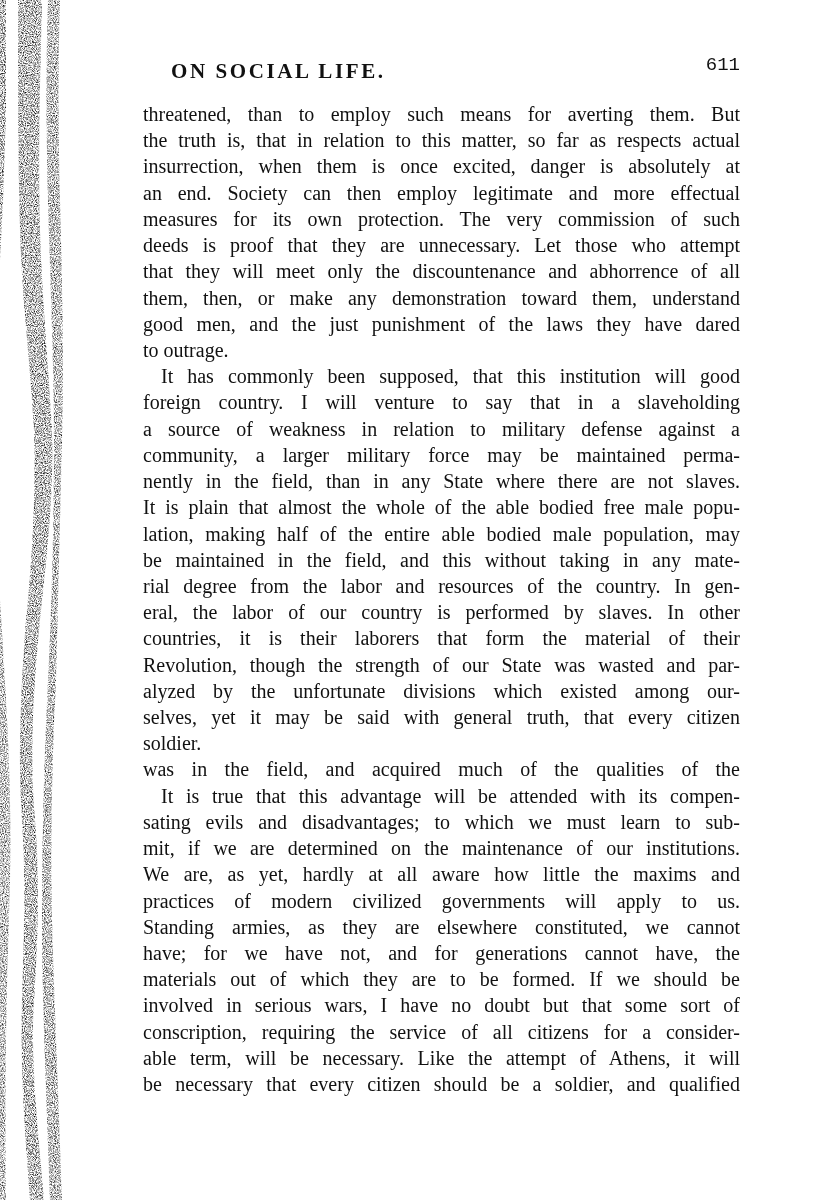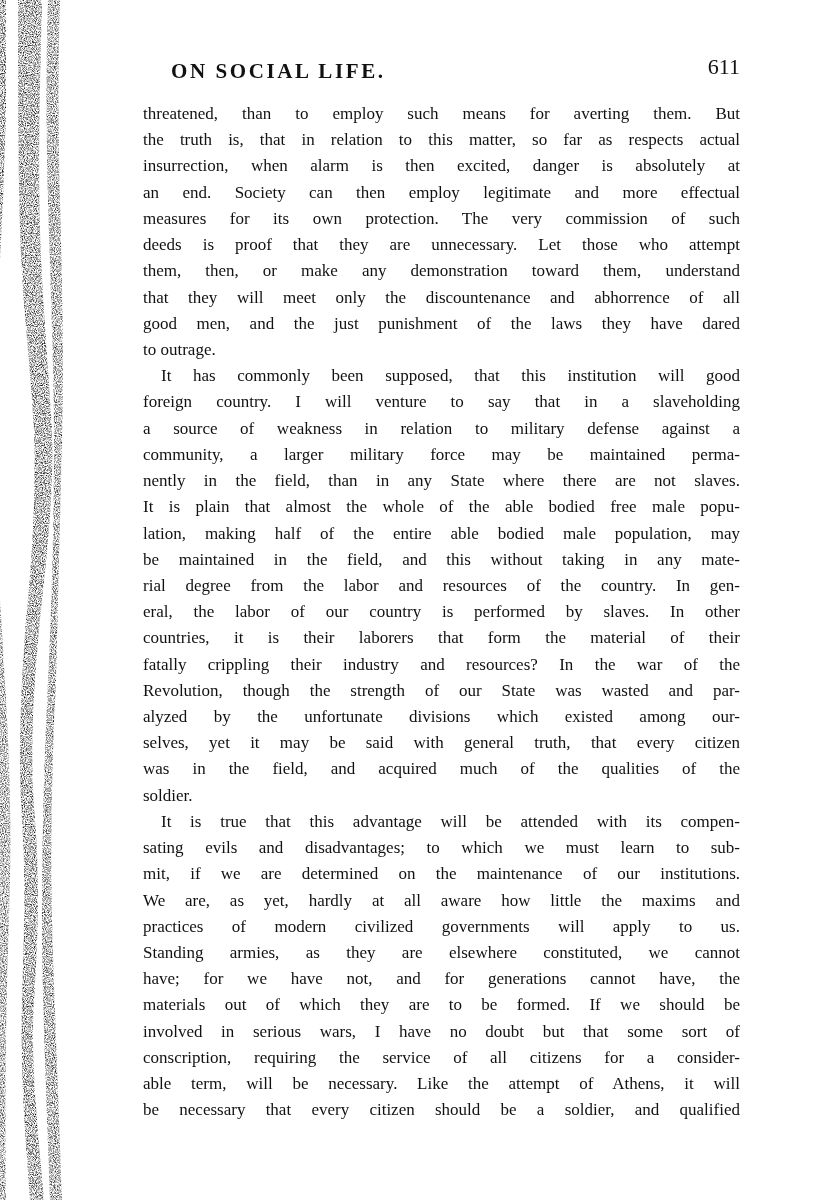--- a/index.html
+++ b/index.html
@@ -12,27 +12,27 @@
   }
   .running-head {
     position: absolute; top: 56px; left: 143px; width: 597px; height: 26px;
   }
   .running-title {
     position: absolute; left: 0; right: 0; text-align: left;
     font-size: 21px; letter-spacing: 2.6px; font-weight: bold; top: 3px;
     padding-left: 28px;
   }
   .page-number {
-    position: absolute; right: 0; top: -2px; font-size: 22px;
+    position: absolute; right: 0; top: -2px; font-size: 19px; font-family: Liberation Mono, monospace;
   }
   .text-block {
     position: absolute; left: 143px; top: 101px; width: 597px;
   }
   .line {
-    height: 26.23px; line-height: 26.23px; font-size: 17px;
+    height: 26.23px; line-height: 26.23px; font-size: 20px;
     white-space: nowrap; text-align: justify; text-align-last: justify;
     overflow: hidden;
   }
   .line.last { text-align-last: left; }
   .line.indent { padding-left: 18px; }
 </style>
 </head>
 <body>
 
 <svg class="binding" viewBox="0 0 70 1200" preserveAspectRatio="none">
@@ -53,47 +53,46 @@
 
 <div class="running-head">
   <div class="running-title">ON SOCIAL LIFE.</div>
   <div class="page-number">611</div>
 </div>
 
 <div class="text-block" id="text-block">
     <div>
       <div class="line">threatened, than to employ such means for averting them.  But</div>
       <div class="line">the truth is, that in relation to this matter, so far as respects actual</div>
-      <div class="line">insurrection, when alarm is then excited, danger is absolutely at</div>
+      <div class="line">insurrection, when them is once excited, danger is absolutely at</div>
       <div class="line">an end.  Society can then employ legitimate and more effectual</div>
       <div class="line">measures for its own protection.  The very commission of such</div>
       <div class="line">deeds is proof that they are unnecessary.  Let those who attempt</div>
+      <div class="line">that they will meet only the discountenance and abhorrence of all</div>
       <div class="line">them, then, or make any demonstration toward them, understand</div>
-      <div class="line">that they will meet only the discountenance and abhorrence of all</div>
       <div class="line">good men, and the just punishment of the laws they have dared</div>
       <div class="line last">to outrage.</div>
     </div>
     <div>
       <div class="line indent">It has commonly been supposed, that this institution will good</div>
       <div class="line">foreign country.  I will venture to say that in a slaveholding</div>
       <div class="line">a source of weakness in relation to military defense against a</div>
       <div class="line">community, a larger military force may be maintained perma-</div>
       <div class="line">nently in the field, than in any State where there are not slaves.</div>
       <div class="line">It is plain that almost the whole of the able bodied free male popu-</div>
       <div class="line">lation, making half of the entire able bodied male population, may</div>
       <div class="line">be maintained in the field, and this without taking in any mate-</div>
       <div class="line">rial degree from the labor and resources of the country.  In gen-</div>
       <div class="line">eral, the labor of our country is performed by slaves.  In other</div>
       <div class="line">countries, it is their laborers that form the material of their</div>
-      <div class="line">fatally crippling their industry and resources?  In the war of the</div>
       <div class="line">Revolution, though the strength of our State was wasted and par-</div>
       <div class="line">alyzed by the unfortunate divisions which existed among our-</div>
       <div class="line">selves, yet it may be said with general truth, that every citizen</div>
+      <div class="line last">soldier.</div>
       <div class="line">was in the field, and acquired much of the qualities of the</div>
-      <div class="line last">soldier.</div>
     </div>
     <div>
       <div class="line indent">It is true that this advantage will be attended with its compen-</div>
       <div class="line">sating evils and disadvantages; to which we must learn to sub-</div>
       <div class="line">mit, if we are determined on the maintenance of our institutions.</div>
       <div class="line">We are, as yet, hardly at all aware how little the maxims and</div>
       <div class="line">practices of modern civilized governments will apply to us.</div>
       <div class="line">Standing armies, as they are elsewhere constituted, we cannot</div>
       <div class="line">have; for we have not, and for generations cannot have, the</div>
       <div class="line">materials out of which they are to be formed.  If we should be</div>

